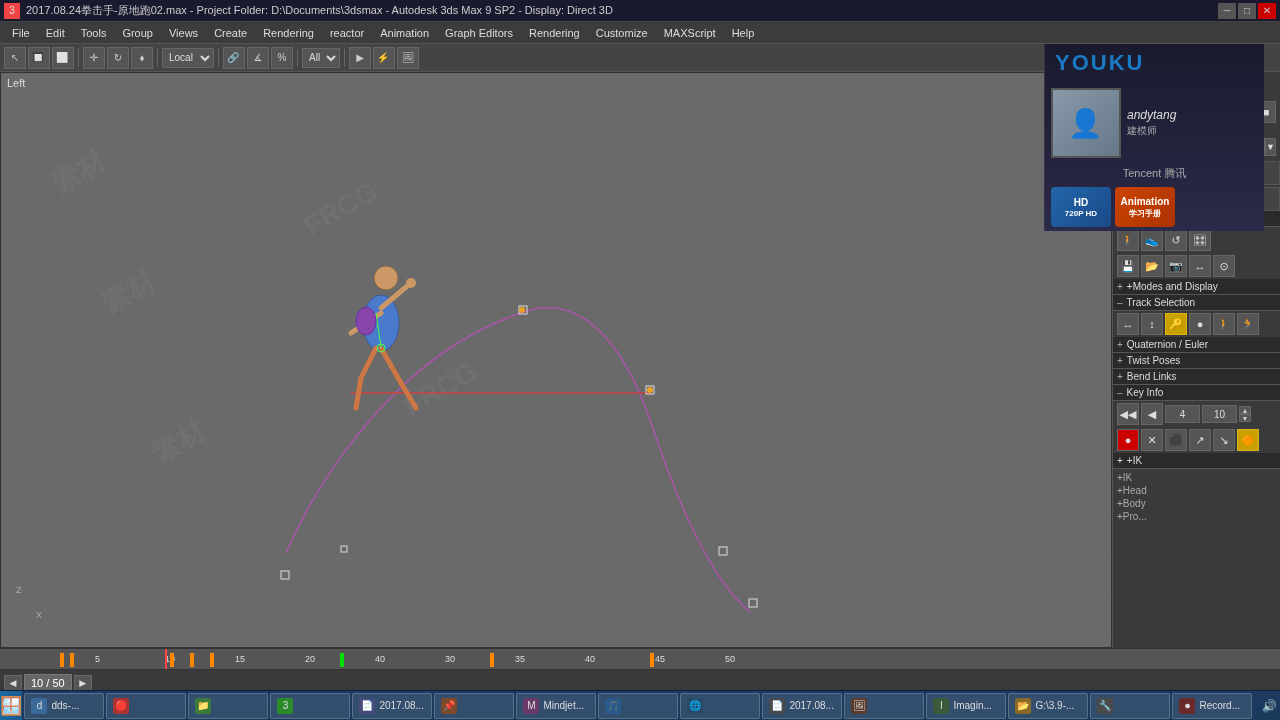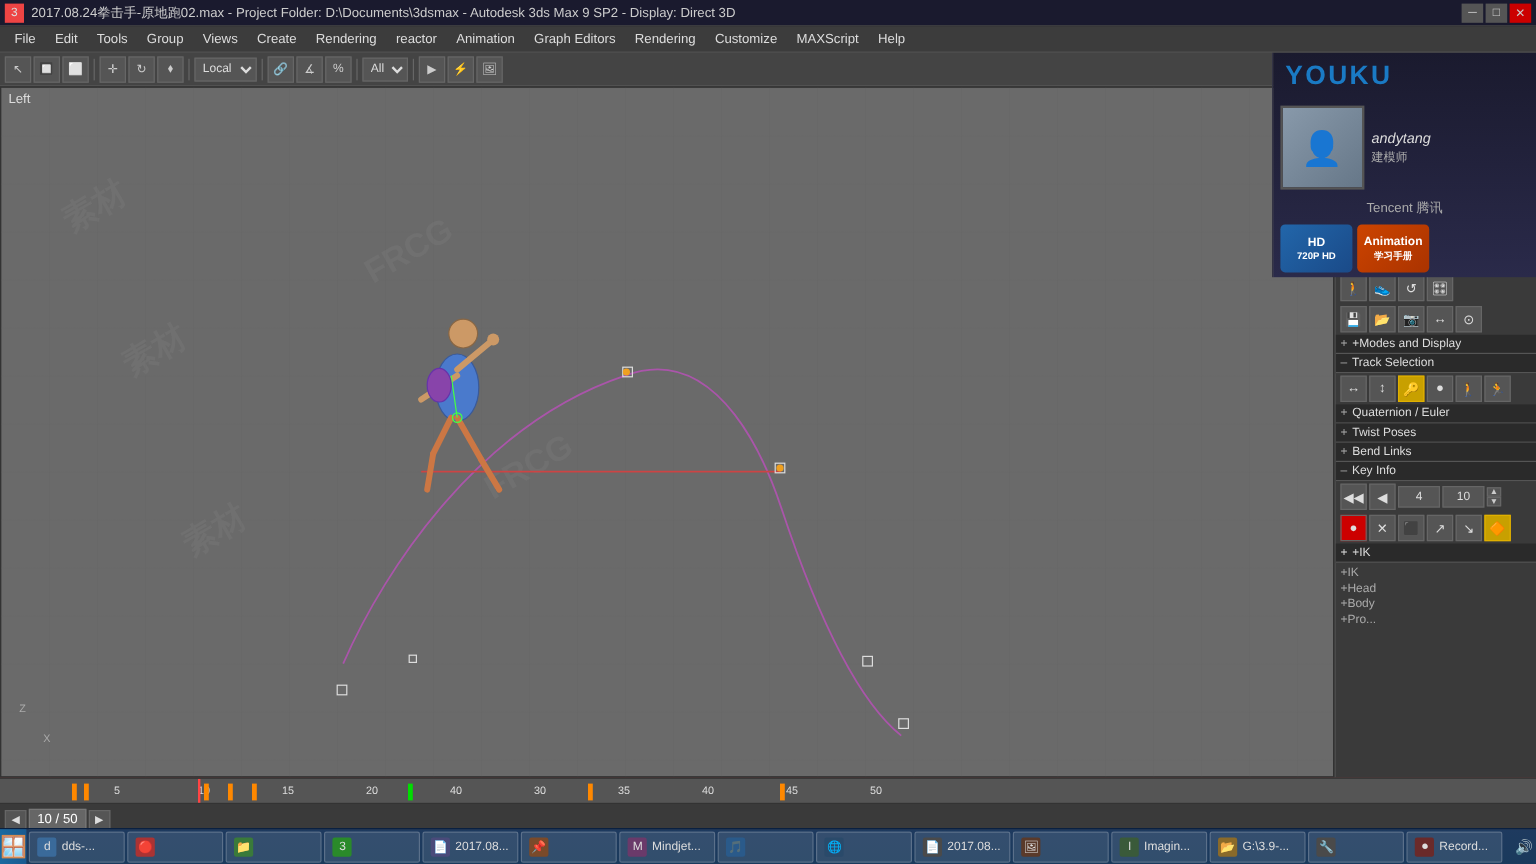--- a/index.html
+++ b/index.html
@@ -124,21 +124,21 @@
     }
     .ts-start { width: 50px; height: 100%; background: linear-gradient(to right, #1a6aa0, #1a5a90); display: flex; align-items: center; justify-content: center; cursor: pointer; }
     .ts-start-icon { font-size: 18px; }
     .ts-apps { display: flex; gap: 2px; padding: 2px; flex: 1; }
     .ts-app { height: 26px; min-width: 80px; background: rgba(255,255,255,0.1); border: 1px solid rgba(255,255,255,0.2); color: #ddd; font-size: 10px; display: flex; align-items: center; padding: 0 6px; cursor: pointer; gap: 4px; border-radius: 2px; }
     .ts-app-icon { width: 16px; height: 16px; border-radius: 2px; display: flex; align-items: center; justify-content: center; font-size: 10px; }
     .ts-tray { display: flex; align-items: center; gap: 2px; padding: 0 8px; }
 
     
     #youku-overlay {
-      position: absolute; right: 0; top: 44px; width: 220px; background: linear-gradient(to bottom, #1a1a2e, #2a2a4a);
+      position: absolute; right: 16px; top: 44px; width: 220px; background: linear-gradient(to bottom, #1a1a2e, #2a2a4a);
       border-left: 1px solid #334;
     }
     #youku-logo { color: #fff; font-size: 22px; font-weight: bold; padding: 6px 10px; letter-spacing: 2px; }
     #youku-logo span { color: #1a7ac4; }
     #user-card { padding: 6px; display: flex; align-items: center; gap: 6px; }
     #avatar-placeholder { width: 70px; height: 70px; background: linear-gradient(135deg, #8899aa, #667788); border: 2px solid #555; display: flex; align-items: center; justify-content: center; font-size: 28px; }
     #user-info { flex: 1; }
     #username { font-size: 12px; color: #ddd; margin-bottom: 2px; font-style: italic; }
     #user-sub { font-size: 10px; color: #aaa; }
     #user-text { font-size: 18px; color: #f0c030; padding: 4px 10px; font-weight: bold; }

